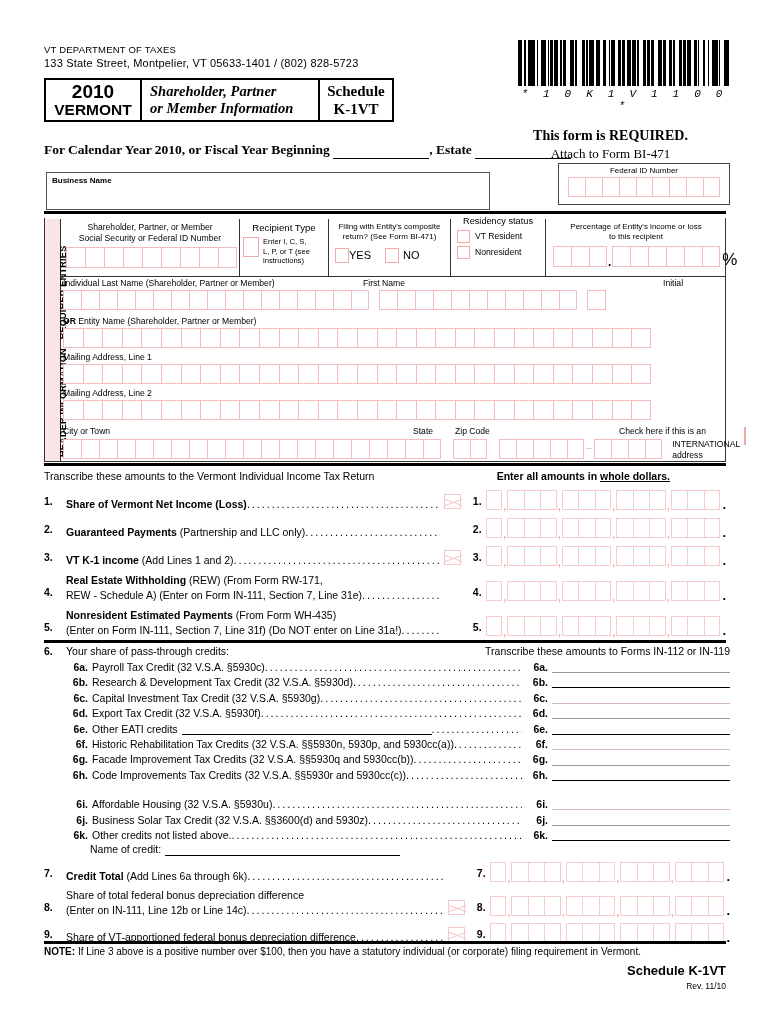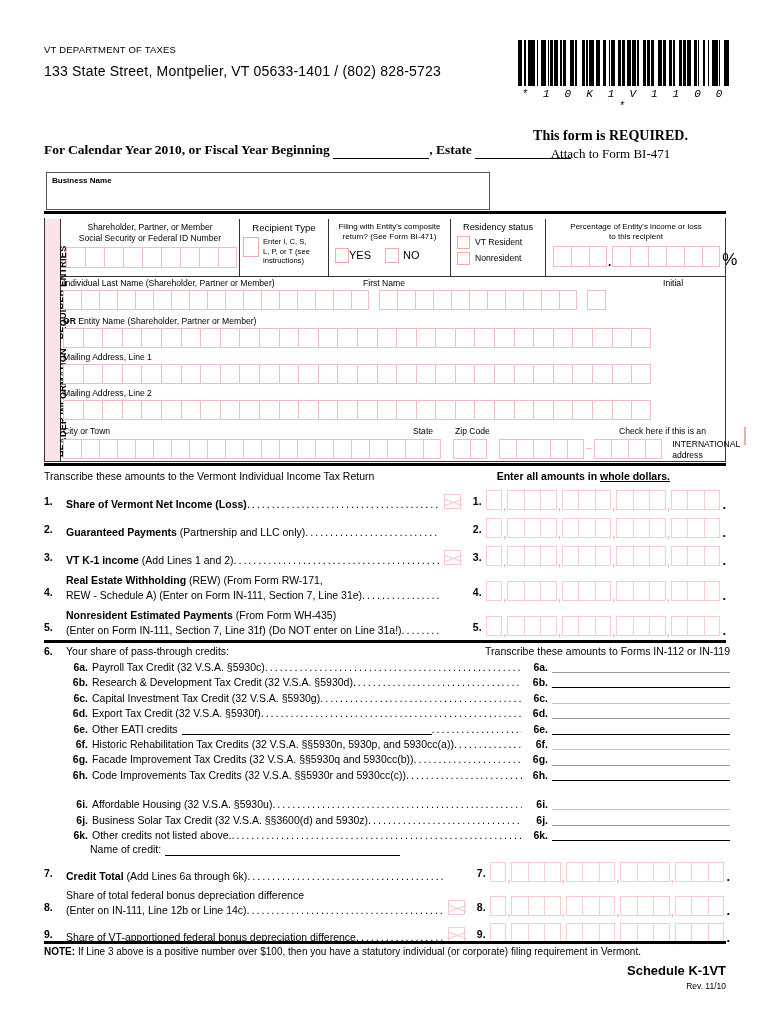--- a/index.html
+++ b/index.html
@@ -9,21 +9,21 @@
     height: 1024px;
     background: #ffffff;
     font-family: "Liberation Sans", sans-serif;
     color: #000;
     overflow: hidden;
   }
   .page { position: relative; width: 770px; height: 1024px; }
 
   
   .dept { position: absolute; left: 44px; top: 44px; font-size: 9.5px; letter-spacing: .2px; }
-  .dept .l2 { margin-top: 8px; font-size: 14px; }
+  .dept .l2 { margin-top: 2px; font-size: 11px; }
 
   .titlebox { position: absolute; left: 44px; top: 78px; display: flex; border: 2px solid #000; height: 44px; background:#fff;}
   .titlebox .cell { display: flex; flex-direction: column; justify-content: center; align-items: center; padding: 0 8px; }
   .tb-year { width: 96px; border-right: 2px solid #000; }
   .tb-year .y { font-size: 19px; font-weight: bold; line-height: 1.05; }
   .tb-year .v { font-size: 15.5px; font-weight: bold; line-height: 1.05; }
   .tb-mid { width: 178px; border-right: 2px solid #000; font-family: "Liberation Serif", serif; font-style: italic; font-weight: bold; font-size: 14.5px; line-height: 1.2; align-items: flex-start !important; padding-left: 10px;}
   .tb-right { width: 72px; font-family: "Liberation Serif", serif; font-weight: bold; font-size: 15px; line-height: 1.2; }
 
   .calyear { position: absolute; left: 44px; top: 142px; font-family: "Liberation Serif", serif; font-weight: bold; font-size: 13.5px; }
@@ -96,20 +96,34 @@
 </head>
 <body>
 
 <div class="page">
 
   <div class="dept">
     <div>VT DEPARTMENT OF TAXES</div>
     <div class="l2">133 State Street, Montpelier, VT  05633-1401 / (802) 828-5723</div>
   </div>
 
+  <div class="titlebox">
+    <div class="cell tb-year">
+      <div class="y">2010</div>
+      <div class="v">VERMONT</div>
+    </div>
+    <div class="cell tb-mid">
+      <div>Shareholder, Partner</div>
+      <div>or Member Information</div>
+    </div>
+    <div class="cell tb-right">
+      <div>Schedule</div>
+      <div>K-1VT</div>
+    </div>
+  </div>
 
   <div class="calyear">
     <span>For Calendar Year 2010, or Fiscal Year Beginning</span>
     <span class="ul" style="width:96px;">&nbsp;</span><span>, Estate</span>
     <span class="ul" style="width:96px;">&nbsp;</span>
   </div>
 
   <div class="barcode-wrap">
     <div class="barcode" id="bc">
         <i style="width: 1.5625%;"></i>
@@ -233,20 +247,34 @@
         <i class="w" style="width: 0.520833%;"></i>
         <i style="width: 1.5625%;"></i>
         <i style="width: 1.04167%;"></i>
       </div>
     <div class="barcode-num">* 1 0 K 1 V 1 1 0 0 *</div>
   </div>
 
   <div class="required">This form is REQUIRED.</div>
   <div class="attach">Attach to Form BI-471</div>
 
+  <div class="fedid">
+    <div class="lbl">Federal ID Number</div>
+    <div class="boxrow" id="fedid-boxes" style="margin:2px auto 0; width:152px;">
+        <div class="bx" style="width: 17px; height: 20px;"></div>
+        <div class="bx" style="width: 17px; height: 20px;"></div>
+        <div class="bx" style="width: 17px; height: 20px;"></div>
+        <div class="bx" style="width: 17px; height: 20px;"></div>
+        <div class="bx" style="width: 17px; height: 20px;"></div>
+        <div class="bx" style="width: 17px; height: 20px;"></div>
+        <div class="bx" style="width: 17px; height: 20px;"></div>
+        <div class="bx" style="width: 17px; height: 20px;"></div>
+        <div class="bx" style="width: 17px; height: 20px;"></div>
+      </div>
+  </div>
 
   <div class="hr-thick" style="top:211px;"></div>
 
   <div class="bizname">
     <div class="lbl">Business Name</div>
   </div>
 
   <div class="hdrblock"></div>
   <div class="vstrip">
     <span>HEADER INFORMATION - REQUIRED ENTRIES</span>
@@ -290,21 +318,21 @@
     <div class="t" style="font-size:8px;">Filing with Entity's composite</div>
     <div class="t" style="font-size:8px;">return? (See Form BI-471)</div>
     <div style="display:flex; align-items:center; margin-top:5px; padding-left:4px;">
       <div class="bx solid" style="width:14px;height:15px;"></div>
       <span style="font-size:11px; ">YES</span>
       <div class="bx solid" style="width:14px;height:15px;margin-left:14px;"></div>
       <span style="font-size:11px; margin-left:4px;">NO</span>
     </div>
   </div>
 
-  <div class="hcell" style="left:452px; top:222px; width:92px;">
+  <div class="hcell" style="left:452px; top:216px; width:92px;">
     <div class="t" style="font-size:9.2px;">Residency status</div>
     <div style="display:flex; align-items:center; margin-top:2px; padding-left:5px;">
       <div class="bx solid" style="width:13px;height:13px;"></div>
       <span style="font-size:8.6px; margin-left:5px;">VT Resident</span>
     </div>
     <div style="display:flex; align-items:center; margin-top:3px; padding-left:5px;">
       <div class="bx solid" style="width:13px;height:13px;"></div>
       <span style="font-size:8.6px; margin-left:5px;">Nonresident</span>
     </div>
   </div>

